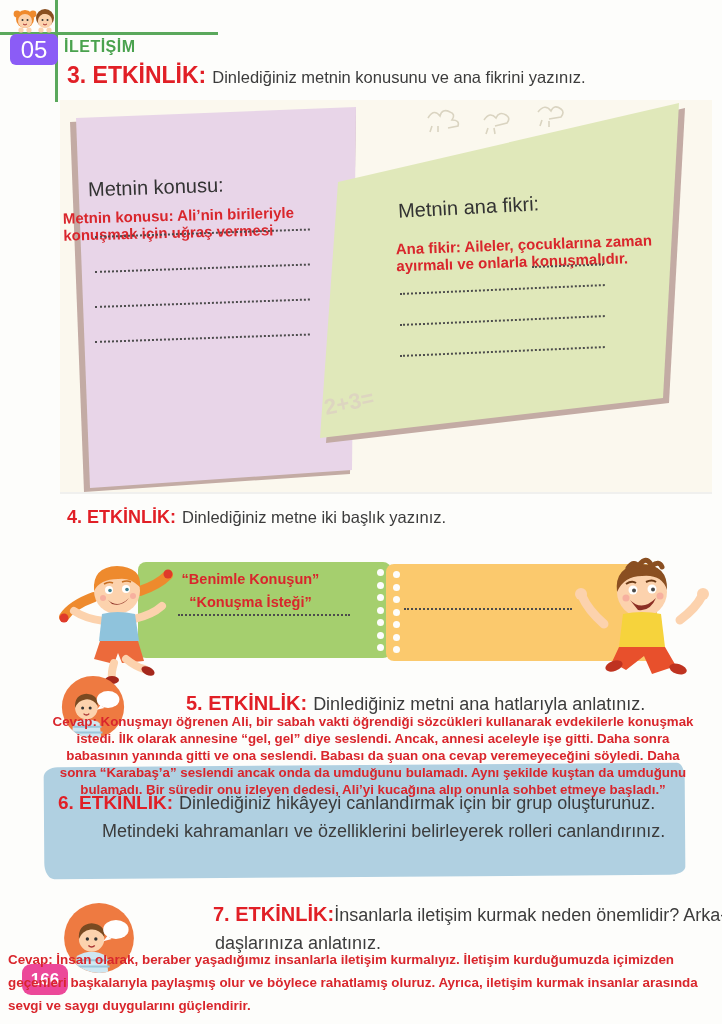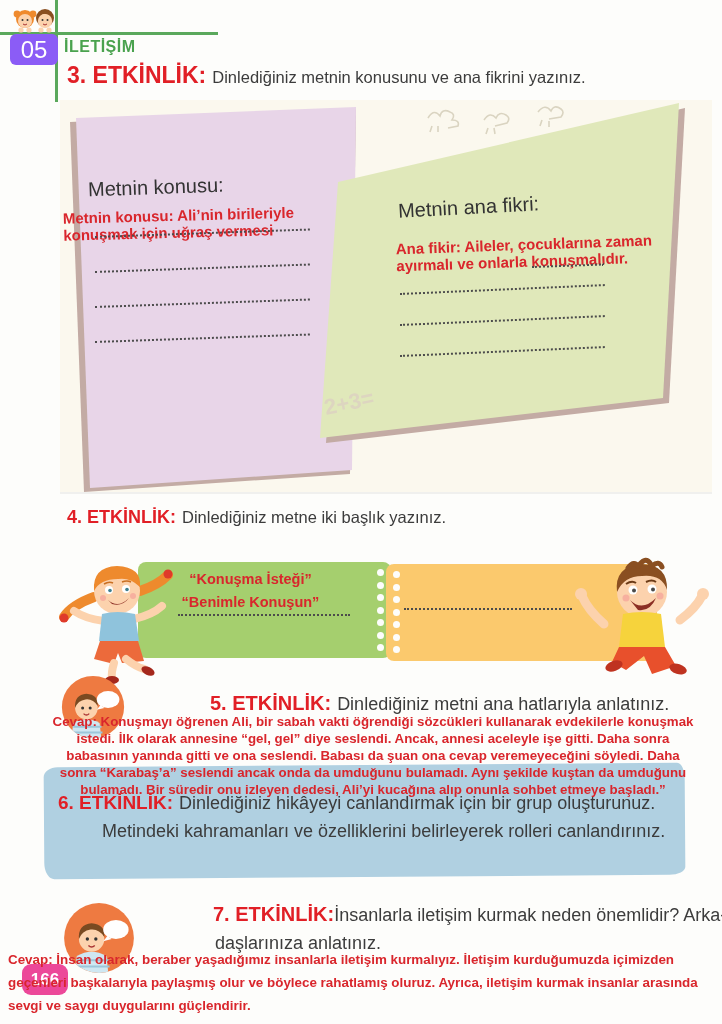--- a/index.html
+++ b/index.html
@@ -51,21 +51,21 @@
   .holes-l{left:7px;}
   .band-titles{position:absolute;left:0;right:28px;top:6px;text-align:center;
     color:#d9262c;font-weight:bold;font-size:14.5px;line-height:23px;}
   .band-dot-g{left:40px;top:46px;width:172px;position:absolute;}
   .band-dot-o{position:absolute;left:18px;top:44px;width:168px;}
   .girl{left:56px;top:551px;width:118px;height:133px;}
   .boy{left:568px;top:552px;width:148px;height:136px;}
   
   .a5-icon{left:60px;top:674px;width:66px;height:66px;}
   .a5-line{left:186px;top:692px;font-size:18px;}
-  .a5-line .lbl-red{font-size:20px;margin-right:6px;margin-left:24px;}
+  .a5-line .lbl-red{font-size:20px;margin-right:6px;}
   .ans-par{font-weight:bold;color:#d9262c;}
   .a5-ans{left:47px;top:714px;width:652px;font-size:13.3px;line-height:16.9px;z-index:4;text-align:center;}
   
   .blue-box{
     left:44px;top:765px;width:641px;height:112px;background:#b0d0e1;
     border-radius:14px 8px 16px 10px / 10px 14px 8px 16px;transform:rotate(-0.4deg);
   }
   .a6-text{left:58px;top:792px;width:622px;font-size:18px;z-index:2;}
   .a6-text .lbl-red{font-size:19px;margin-right:6px;}
   .a6-line2{margin-left:44px;margin-top:7px;}
@@ -141,22 +141,22 @@
   <div class="abs dotline g-l1"></div>
   <div class="abs dotline g-l2"></div>
   <div class="abs dotline g-l3"></div>
 
   <div class="abs act-line a4-line">
     <span class="lbl-red">4. ETKİNLİK:</span><span>Dinlediğiniz metne iki başlık yazınız.</span>
   </div>
 
   <div class="abs band band-green">
     <div class="band-titles">
+      <div>“Benimle Konuşun”</div>
       <div>“Konuşma İsteği”</div>
-      <div>“Benimle Konuşun”</div>
       <div class="dotline band-dot-g"></div>
     </div>
     <div class="holes holes-r">
       <span></span>
         <span></span>
         <span></span>
         <span></span>
         <span></span>
         <span></span>
         <span></span>

